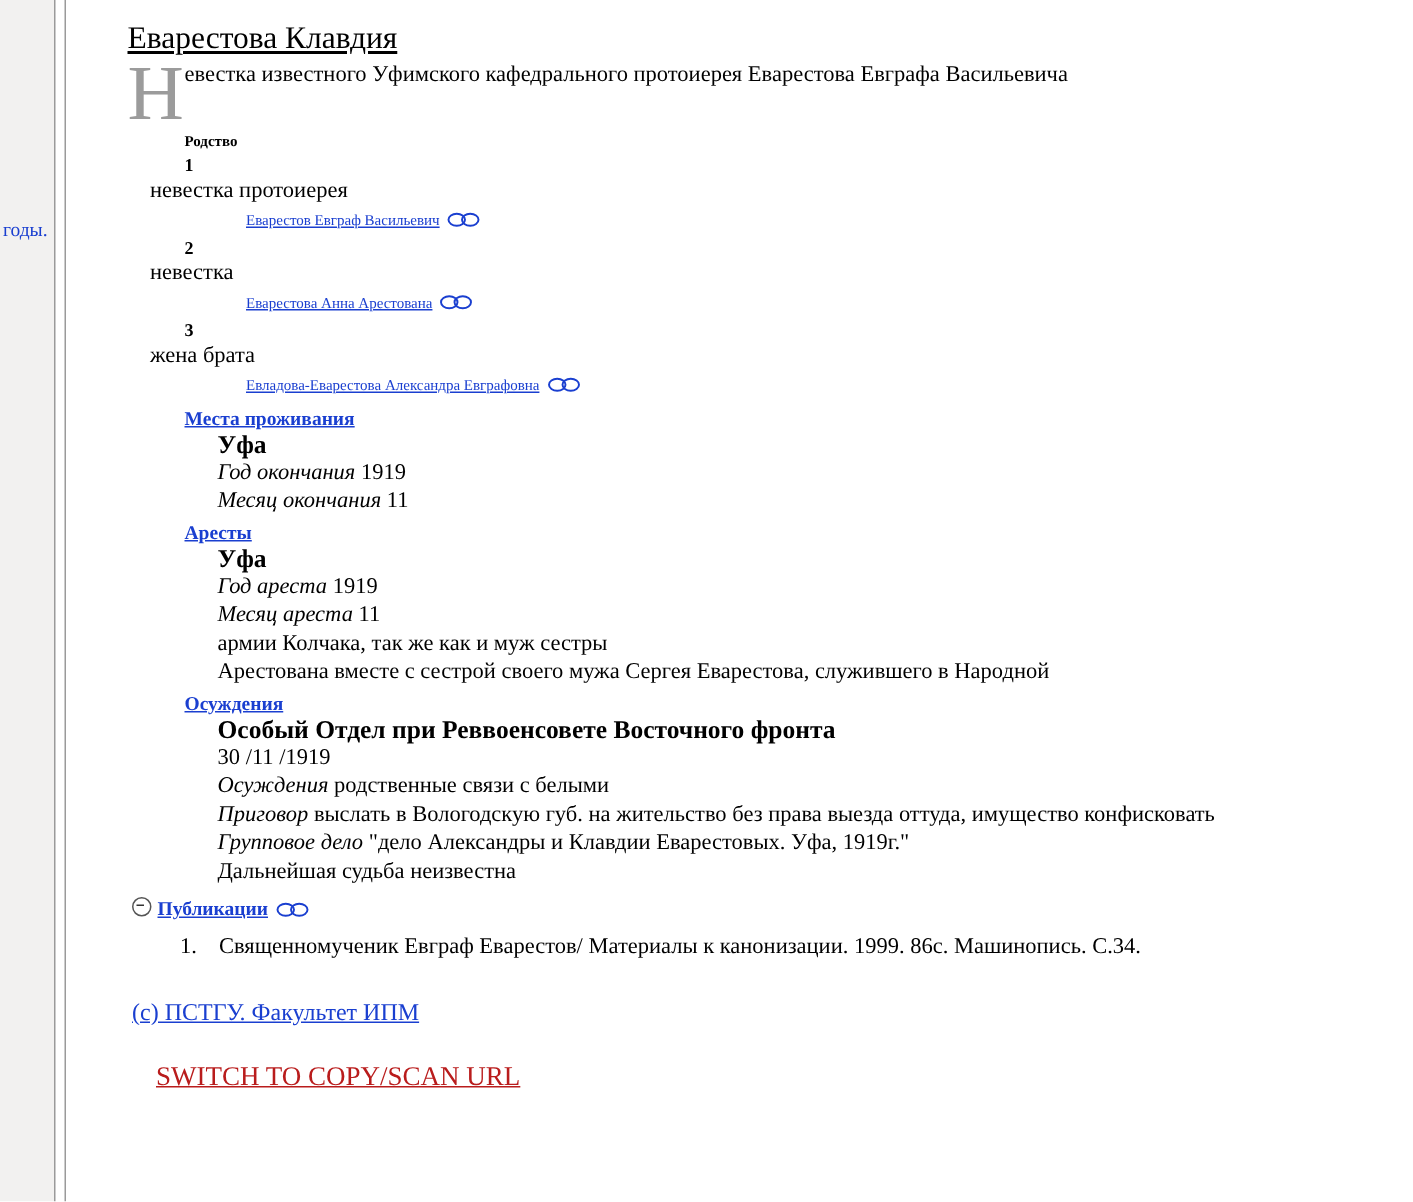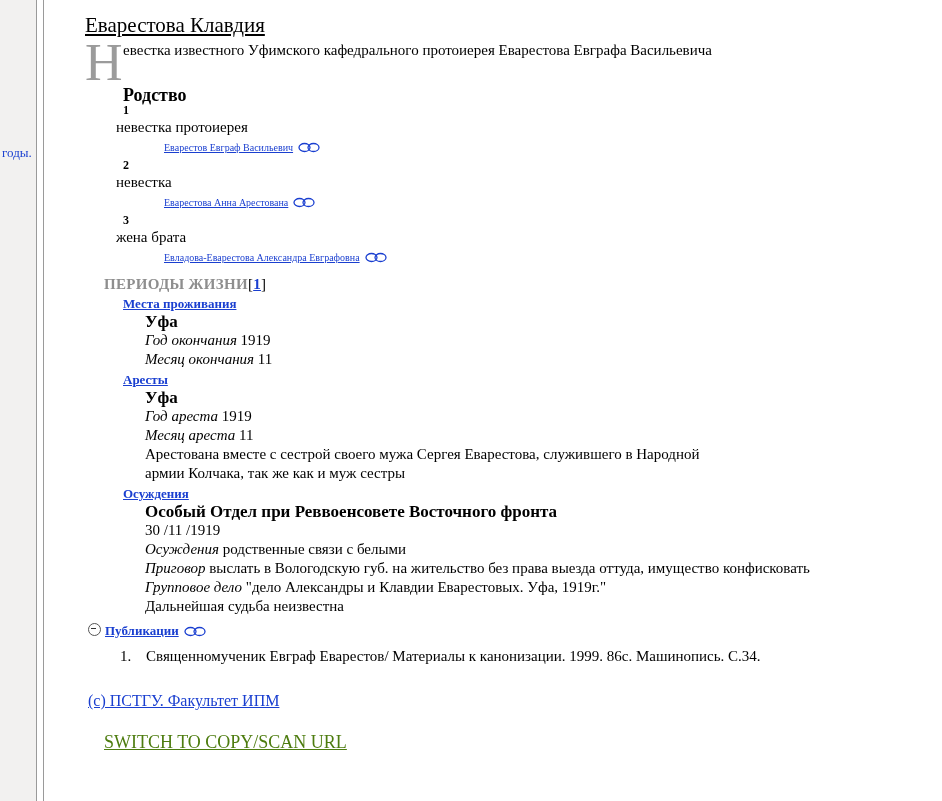--- a/index.html
+++ b/index.html
@@ -81,31 +81,31 @@
   }
   .subtitle-text {
     margin-left: 38px;
     font-size: 15px;
     line-height: 18px;
   }
 
   .section-rod {
     margin-left: 71px;
     font-weight: bold;
-    font-size: 18px;
+    font-size: 10px;
     line-height: 16px;
   }
   .rel-num {
     margin-left: 71px;
     font-weight: bold;
     font-size: 12px;
     line-height: 15px;
   }
   .rel-role {
-    margin-left: 64px;
+    margin-left: 48px;
     font-size: 15px;
     line-height: 19px;
   }
   .rel-link-row {
     margin-left: 112px;
     line-height: 19px;
     white-space: nowrap;
   }
   a.doclink {
     color: #1a3fd0;
@@ -200,21 +200,21 @@
     margin-top: 26px;
     font-size: 16px;
   }
   .footer-link a { color: #1a3fd0; text-decoration: underline; }
 
   .switch-link {
     margin-left: 52px;
     margin-top: 22px;
     font-size: 18px;
   }
-  .switch-link a { color: #4d7c0f; text-decoration: underline; }
+  .switch-link a { color: #b91c1c; text-decoration: underline; }
 </style>
 </head>
 <body>
 
 <div class="gutter-left"></div>
 <div class="gutter-col"></div>
 <div class="gutter-bar b1"></div>
 <div class="gutter-bar b2"></div>
 <div class="left-note">годы.</div>
 
@@ -243,33 +243,32 @@
           <ellipse cx="15.5" cy="5.5" rx="5.5" ry="4" fill="none" stroke="#1a3fd0" stroke-width="1.3"></ellipse>
         </svg></span></div>
 
   <div class="rel-num">3</div>
   <div class="rel-role">жена брата</div>
   <div class="rel-link-row"><a class="doclink" href="#">Евладова-Еварестова Александра Евграфовна</a><span class="chain"><svg width="22" height="11" viewBox="0 0 22 11">
           <ellipse cx="6.5" cy="5.5" rx="5.5" ry="4" fill="none" stroke="#1a3fd0" stroke-width="1.3"></ellipse>
           <ellipse cx="15.5" cy="5.5" rx="5.5" ry="4" fill="none" stroke="#1a3fd0" stroke-width="1.3"></ellipse>
         </svg></span></div>
 
-  <div class="periods-head"><span>ПЕРИОДЫ ЖИЗНИ</span><span class="brack">[</span><a href="#">1</a><span class="brack">]</span></div>
 
   <div class="sub-head"><a href="#">Места проживания</a></div>
   <div class="place-name">Уфа</div>
   <div class="field-row"><i>Год окончания</i> <span>1919</span></div>
   <div class="field-row"><i>Месяц окончания</i> <span>11</span></div>
 
   <div class="sub-head"><a href="#">Аресты</a></div>
   <div class="place-name">Уфа</div>
   <div class="field-row"><i>Год ареста</i> <span>1919</span></div>
   <div class="field-row"><i>Месяц ареста</i> <span>11</span></div>
+  <div class="plain-row">армии Колчака, так же как и муж сестры</div>
   <div class="plain-row">Арестована вместе с сестрой своего мужа Сергея Еварестова, служившего в Народной</div>
-  <div class="plain-row">армии Колчака, так же как и муж сестры</div>
 
   <div class="sub-head"><a href="#">Осуждения</a></div>
   <div class="place-name">Особый Отдел при Реввоенсовете Восточного фронта</div>
   <div class="field-row">30 /11 /1919</div>
   <div class="field-row"><i>Осуждения</i> <span>родственные связи с белыми</span></div>
   <div class="field-row"><i>Приговор</i> <span> выслать в Вологодскую губ. на жительство без права выезда оттуда, имущество конфисковать</span></div>
   <div class="field-row"><i>Групповое дело</i> <span>"дело Александры и Клавдии Еварестовых. Уфа, 1919г."</span></div>
   <div class="plain-row">Дальнейшая судьба неизвестна</div>
 
   <div class="pub-head"><span class="toggle-circle"></span><a href="#">Публикации</a><span class="chain"><svg width="22" height="11" viewBox="0 0 22 11">

